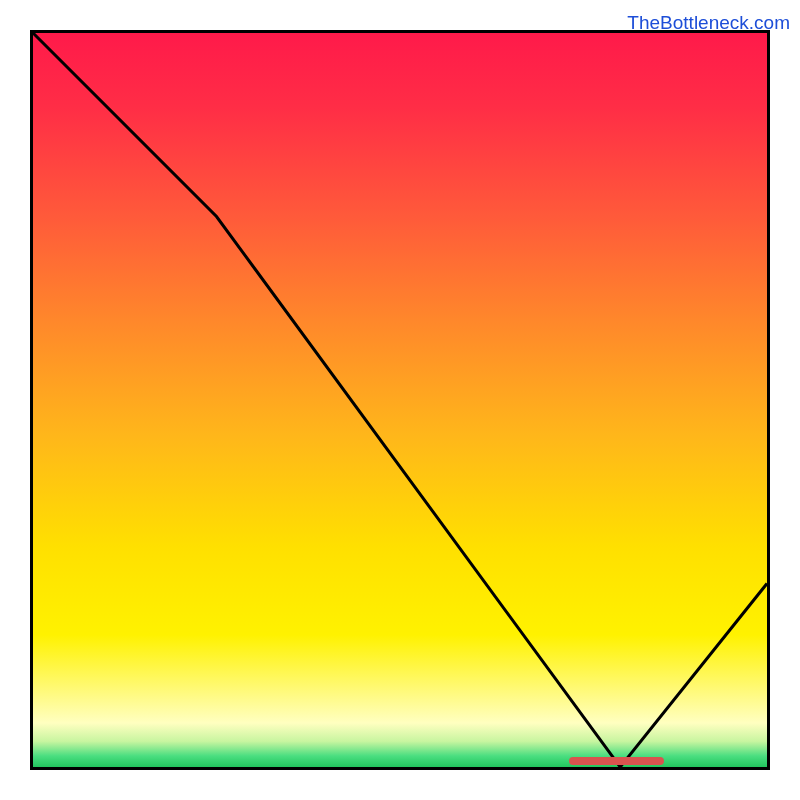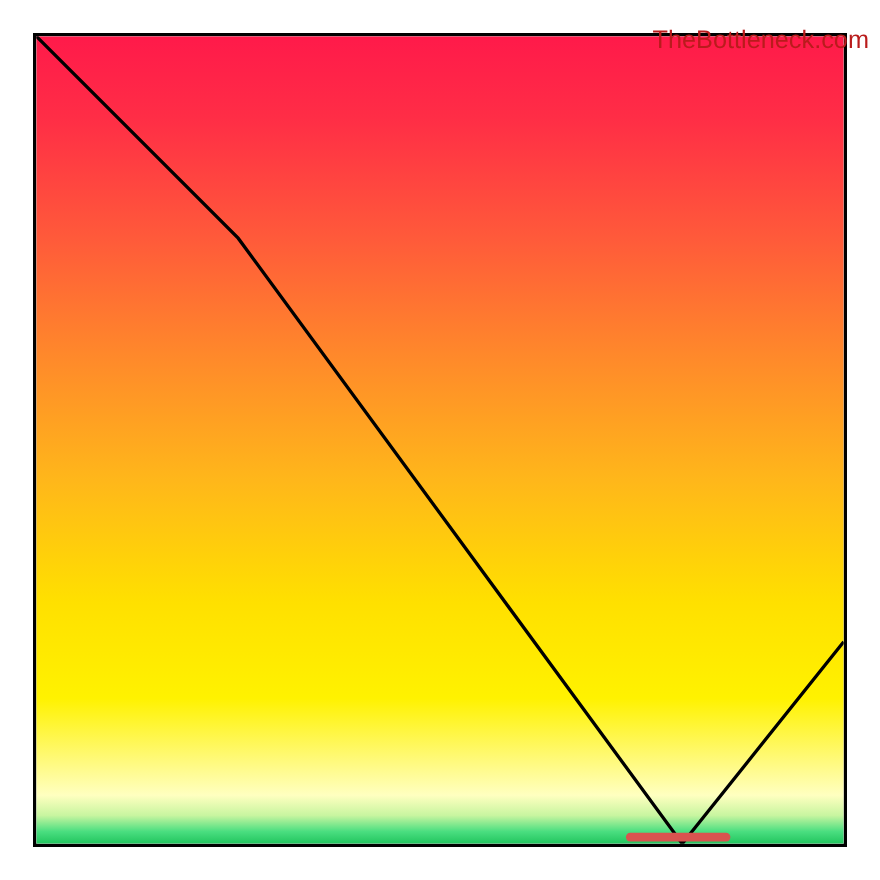--- a/index.html
+++ b/index.html
@@ -1,16 +1,16 @@
 <!DOCTYPE html>
 <html><head>
   <meta charset="utf-8">
   <style>
     body { margin: 0; padding: 0; background: #fff; width: 800px; height: 800px; position: relative; font-family: Arial, sans-serif; }
-    .attribution { position: absolute; top: 23px; right: 10px; font-size: 23px; color: #b91c1c; font-weight: normal; z-index: 10; }
+    .attribution { position: absolute; top: 12px; right: 10px; font-size: 19px; color: #1d4ed8; font-weight: normal; z-index: 10; }
     .chart-container { position: absolute; top: 30px; left: 30px; width: 740px; height: 740px; border: 3px solid #000; box-sizing: border-box; }
     .gradient-bg { position: absolute; top: 0; left: 0; width: 100%; height: 100%; }
     .curve-layer { position: absolute; top: 0; left: 0; width: 100%; height: 100%; }
     .marker { position: absolute; height: 8px; background: #d9534f; border-radius: 4px; }
   </style>
 </head>
 <body>
 
 <div class="attribution">TheBottleneck.com</div>
 

